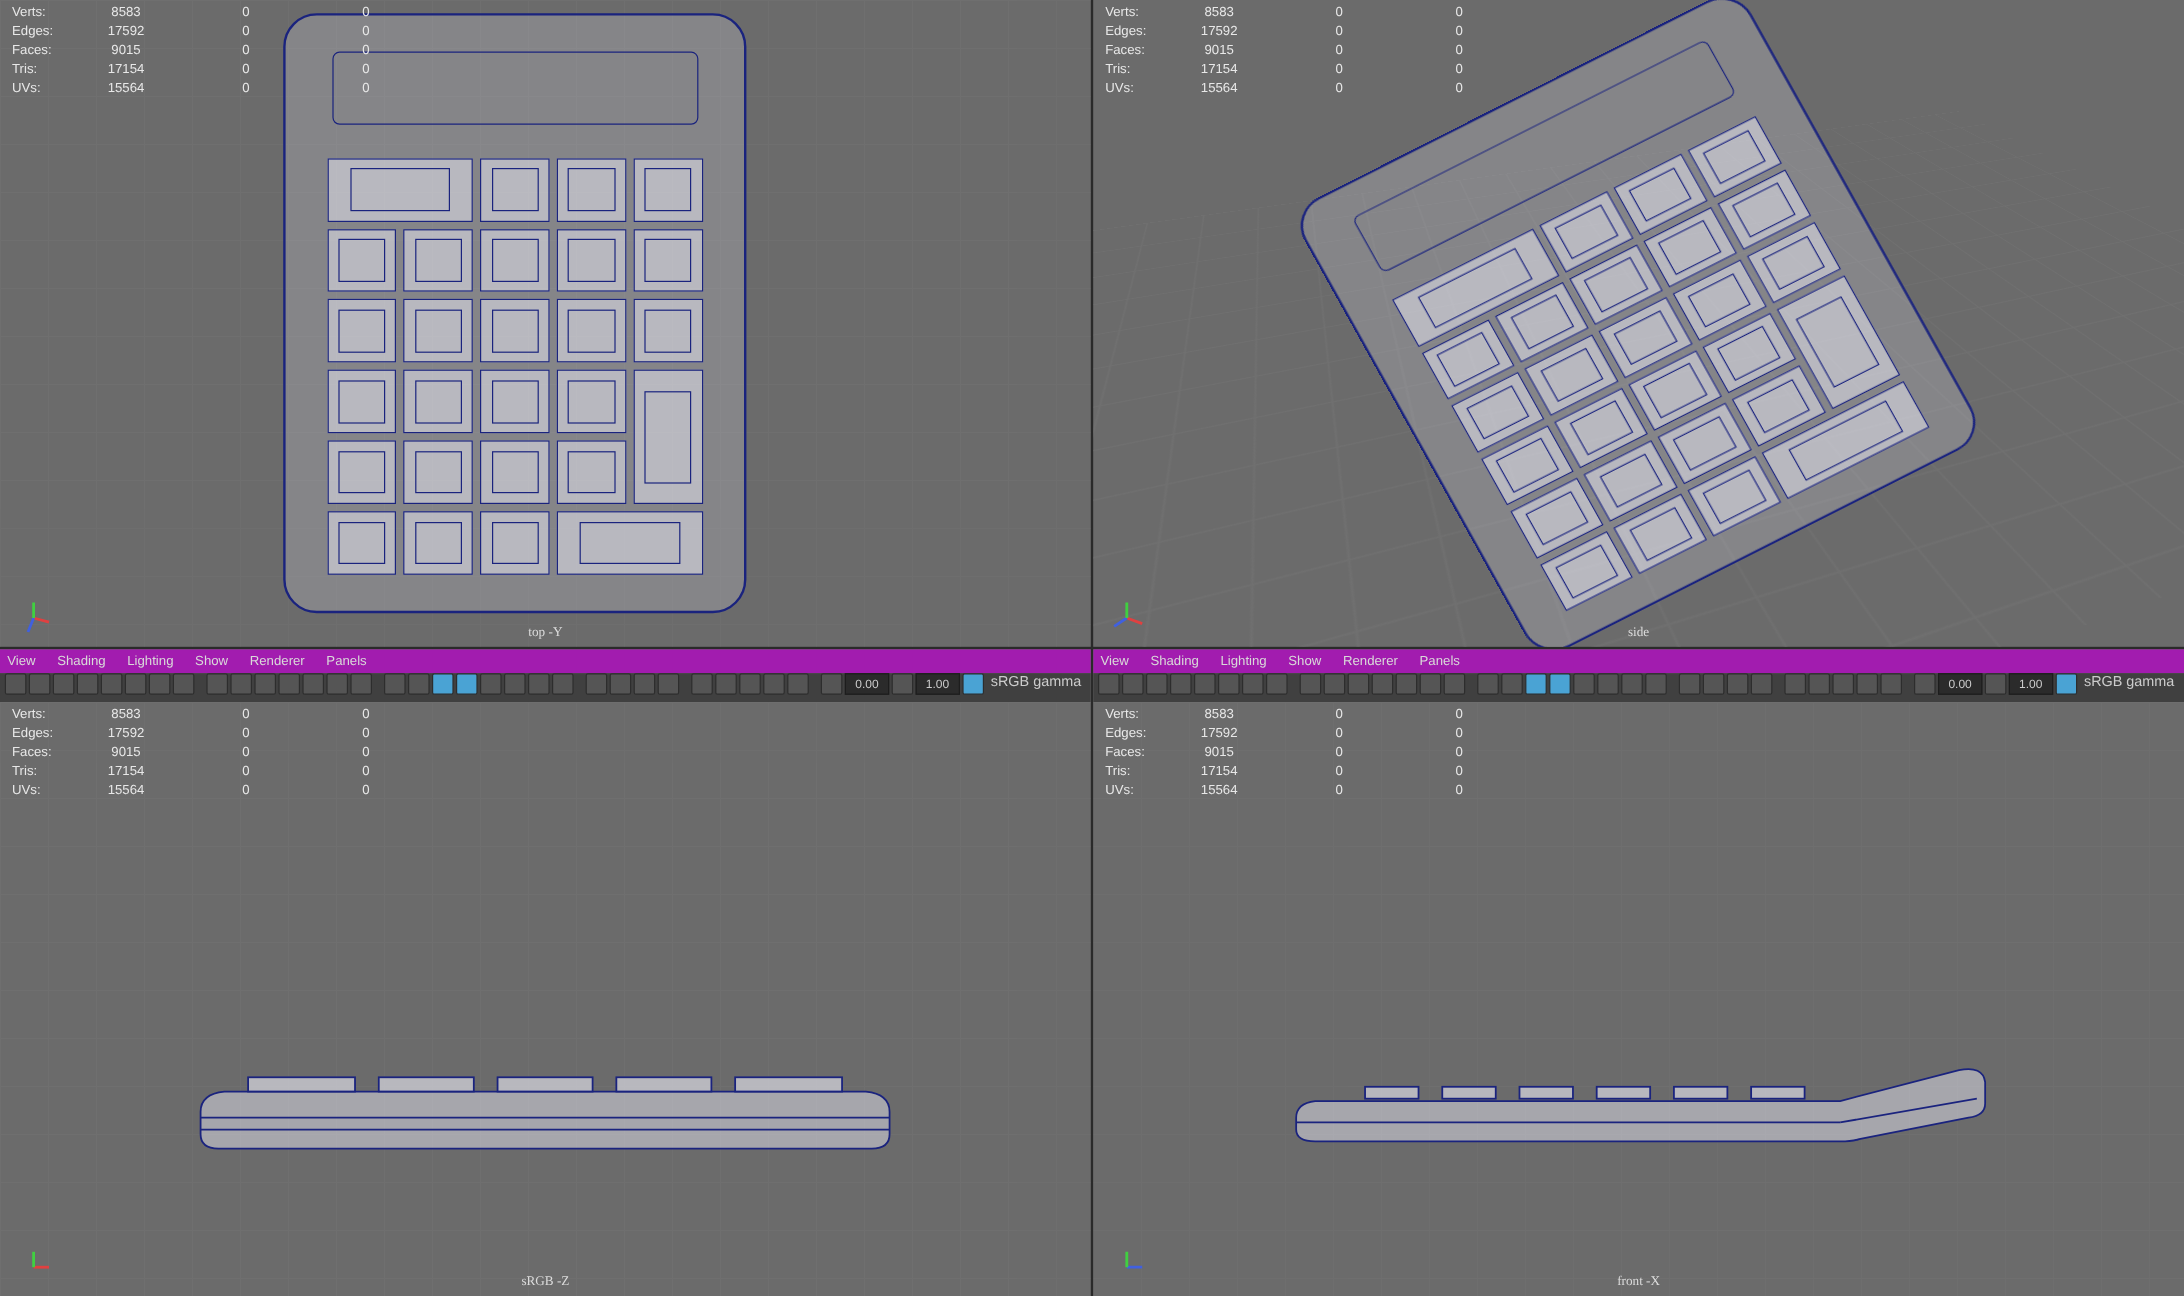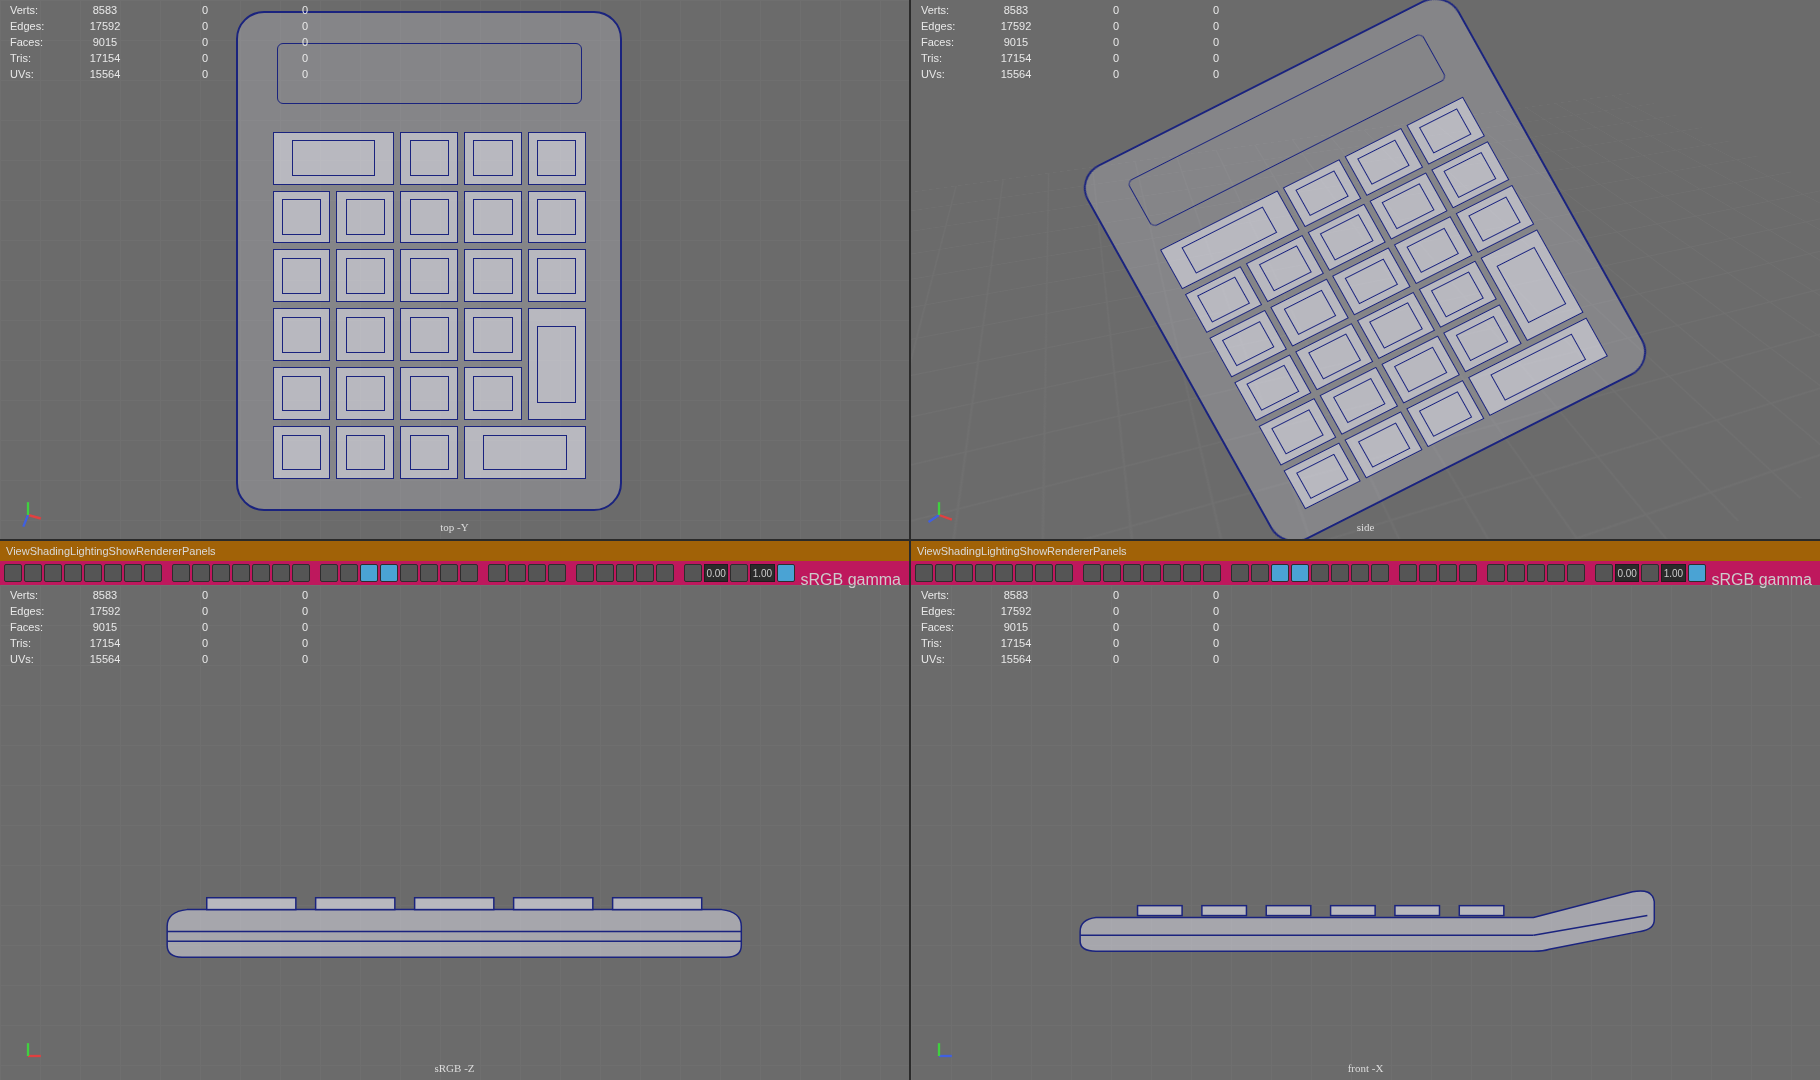--- a/index.html
+++ b/index.html
@@ -8,28 +8,28 @@
   
   .stats{position:absolute;top:2px;left:10px;font-size:11px;color:#e8e8e8;}
   .stats table{border-collapse:collapse;}
   .stats td{padding:2px 0;}
   .stats td.lbl{width:60px;text-align:left;}
   .stats td.v{width:70px;text-align:center;padding-right:30px;}
   .camlabel{position:absolute;bottom:6px;left:50%;transform:translateX(-50%);font-size:11px;color:#dcdcdc;font-family:Liberation Serif, serif;}
   .axis{position:absolute;bottom:10px;left:14px;width:28px;height:28px;}
   .axis svg{width:100%;height:100%;overflow:visible;}
   
-  .menubar{position:absolute;top:0;left:0;right:0;height:20px;background:#a16207;display:flex;align-items:center;padding:0 6px;font-size:11px;color:#d9d9d9;}
+  .menubar{position:absolute;top:0;left:0;right:0;height:20px;background:#a21caf;display:flex;align-items:center;padding:0 6px;gap:18px;font-size:11px;color:#d9d9d9;}
   .menubar span{cursor:default;}
-  .toolbar{position:absolute;top:20px;left:0;right:0;height:24px;background:#be185d;display:flex;align-items:center;padding:0 4px;gap:2px;}
+  .toolbar{position:absolute;top:20px;left:0;right:0;height:24px;background:#404040;display:flex;align-items:flex-start;padding:0 4px;gap:2px;}
   .tb{width:16px;height:16px;background:#555;border:1px solid #2d2d2d;border-radius:2px;flex:0 0 auto;}
   .tb.on{background:#4aa3d4;}
   .tb-sep{width:6px;height:16px;flex:0 0 auto;}
   .tb-num{width:40px;height:16px;background:#2b2b2b;border:1px solid #1d1d1d;color:#ccc;font-size:10px;display:flex;align-items:center;justify-content:center;}
-  .tb-lbl{font-size:16px;color:#ccc;padding:0 4px;white-space:nowrap;margin-top:13px;}
+  .tb-lbl{font-size:12px;color:#ccc;padding:0 4px;white-space:nowrap;}
   
   .with-toolbar .stats{top:46px;}
   .with-toolbar .camlabel{bottom:6px;}
   
   .viewport{position:absolute;inset:0;}
   .gridlines{position:absolute;inset:0;background-image:
      linear-gradient(#777 1px,transparent 1px),
      linear-gradient(90deg,#777 1px,transparent 1px);
      background-size:40px 40px;opacity:.35;}
   .gridlines.persp{transform:perspective(700px) rotateX(55deg) rotateZ(-20deg) scale(1.4);transform-origin:50% 55%;}

